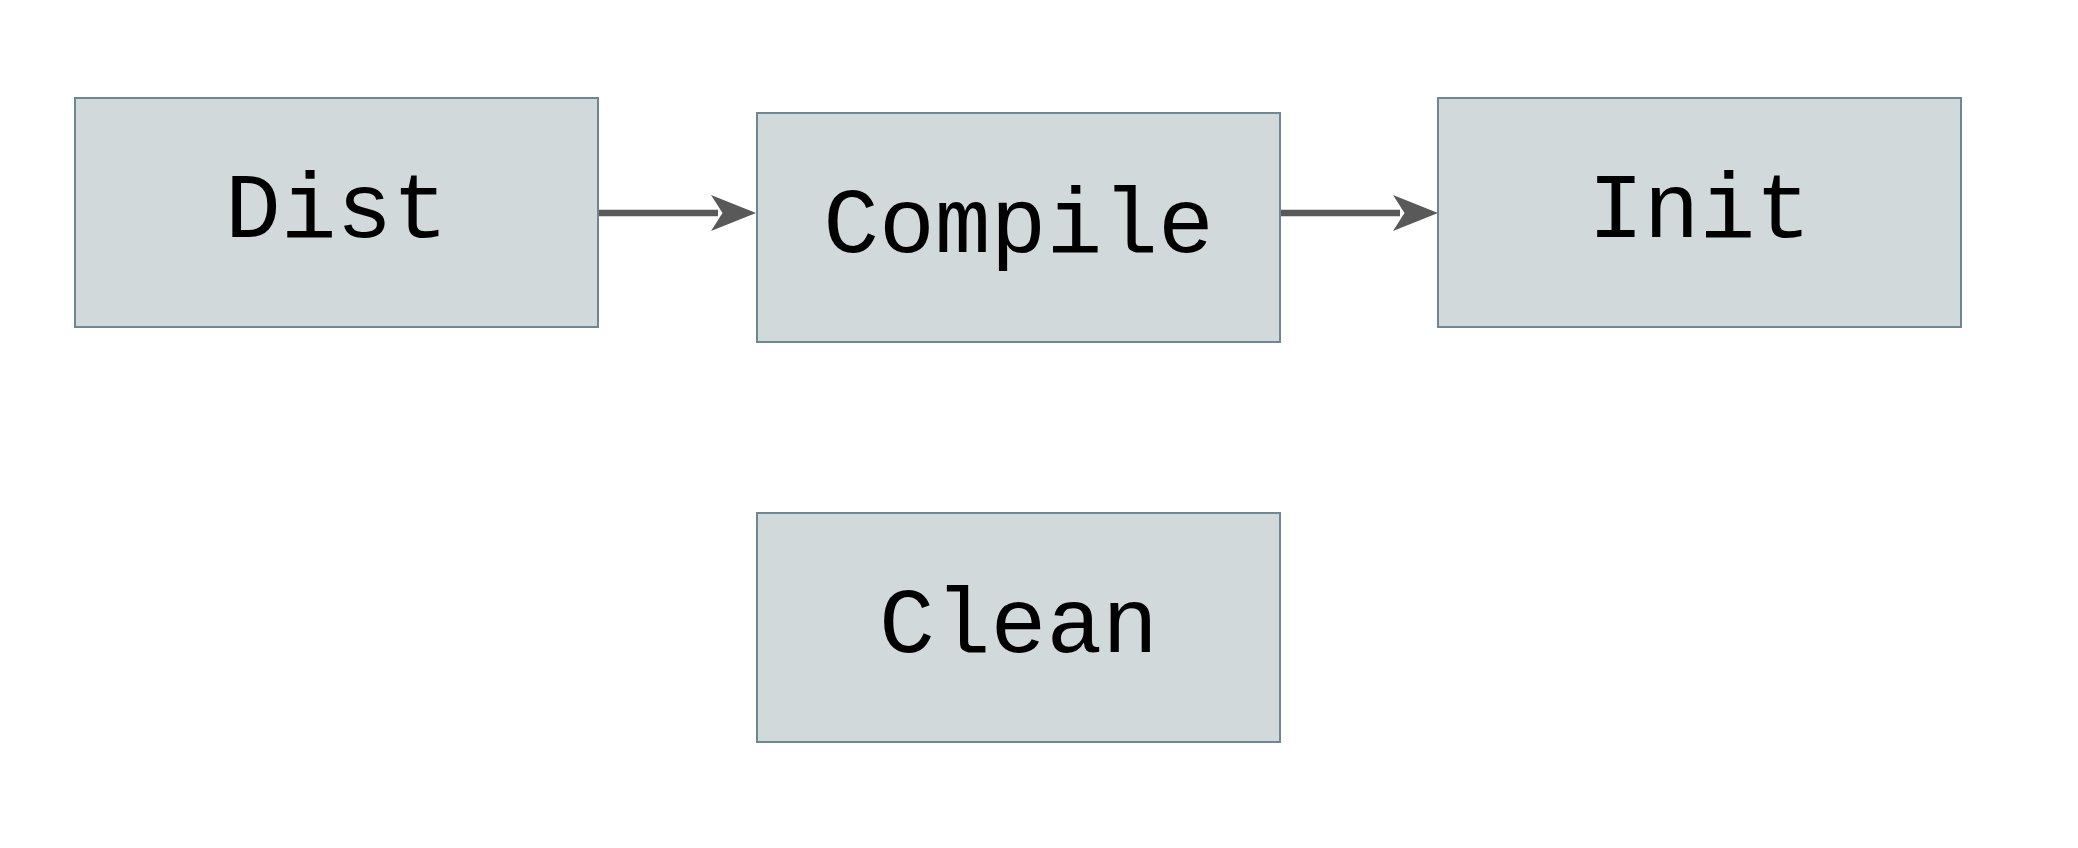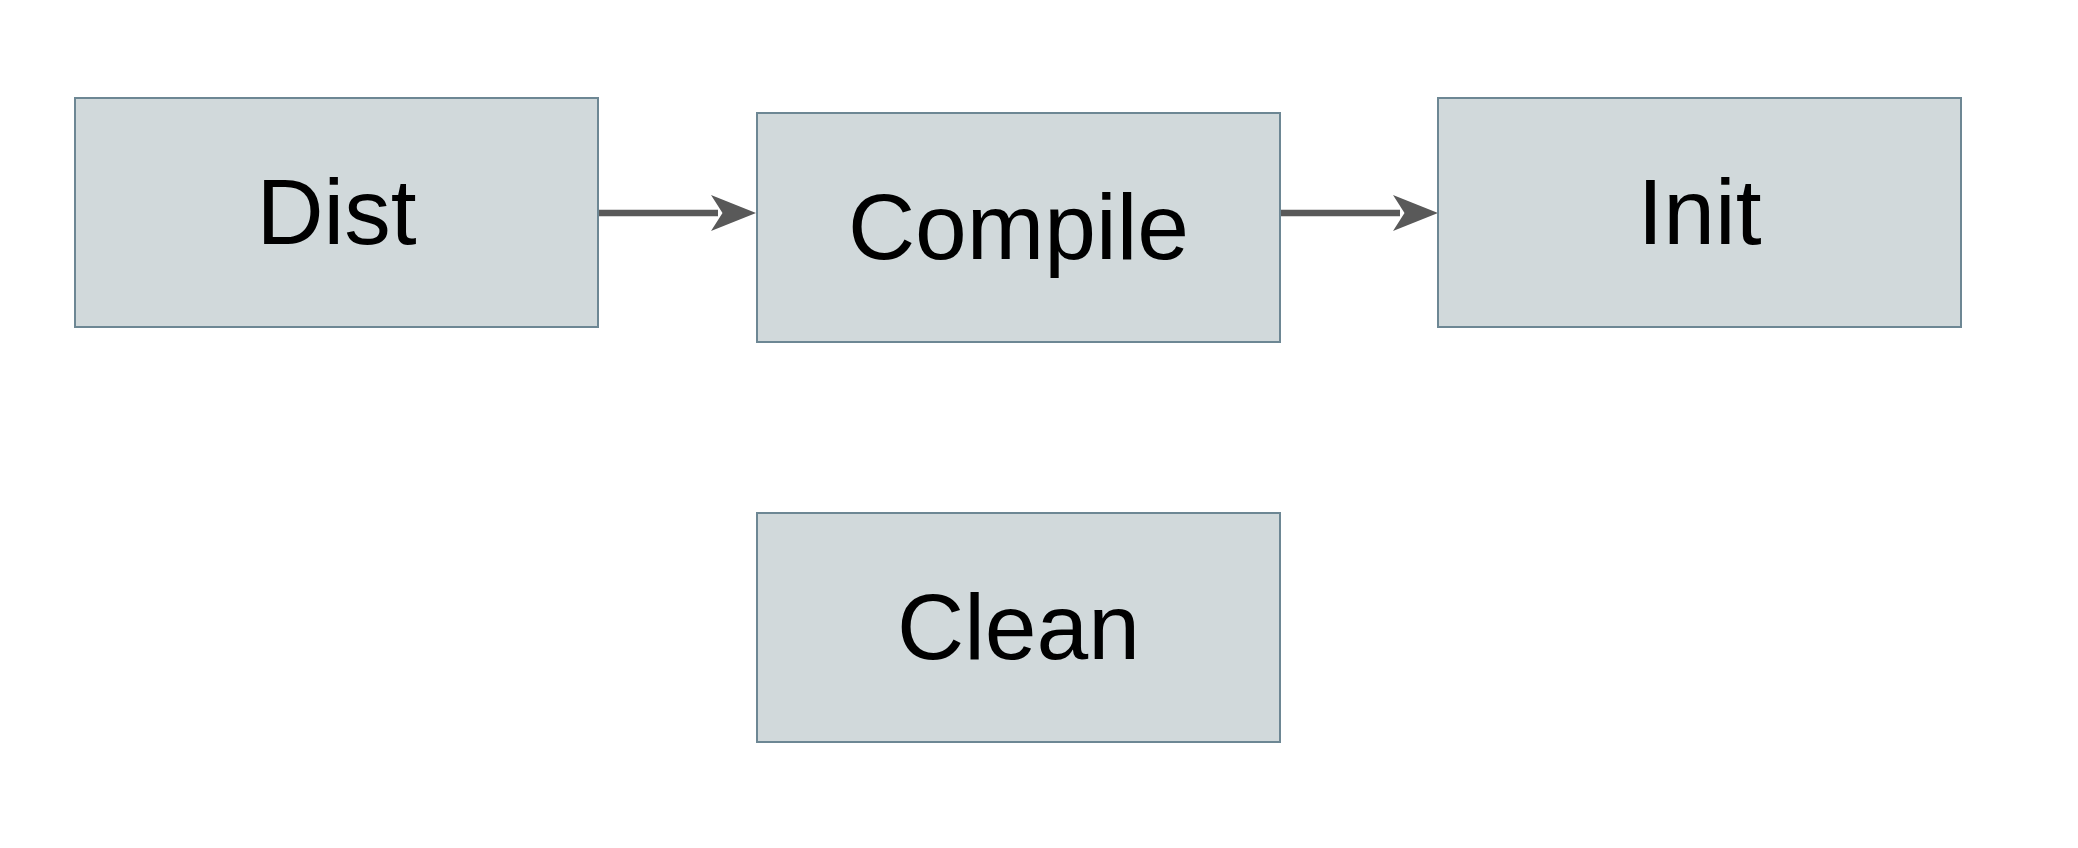--- a/index.html
+++ b/index.html
@@ -6,21 +6,21 @@
     margin: 0;
     padding: 0;
     background: var(--background, #ffffff);
   }
   .canvas {
     position: relative;
     width: 2078px;
     height: 816px;
     background: var(--background, #ffffff);
     overflow: hidden;
-    font-family: Liberation Sans, sans-serif;
+    font-family: Liberation Mono, monospace;
   }
   .node {
     position: absolute;
     width: 525px;
     height: 231px;
     box-sizing: border-box;
     background: var(--node-fill, #d1d9db);
     border: 2px solid var(--node-border, #6d8794);
     display: flex;
     align-items: center;

